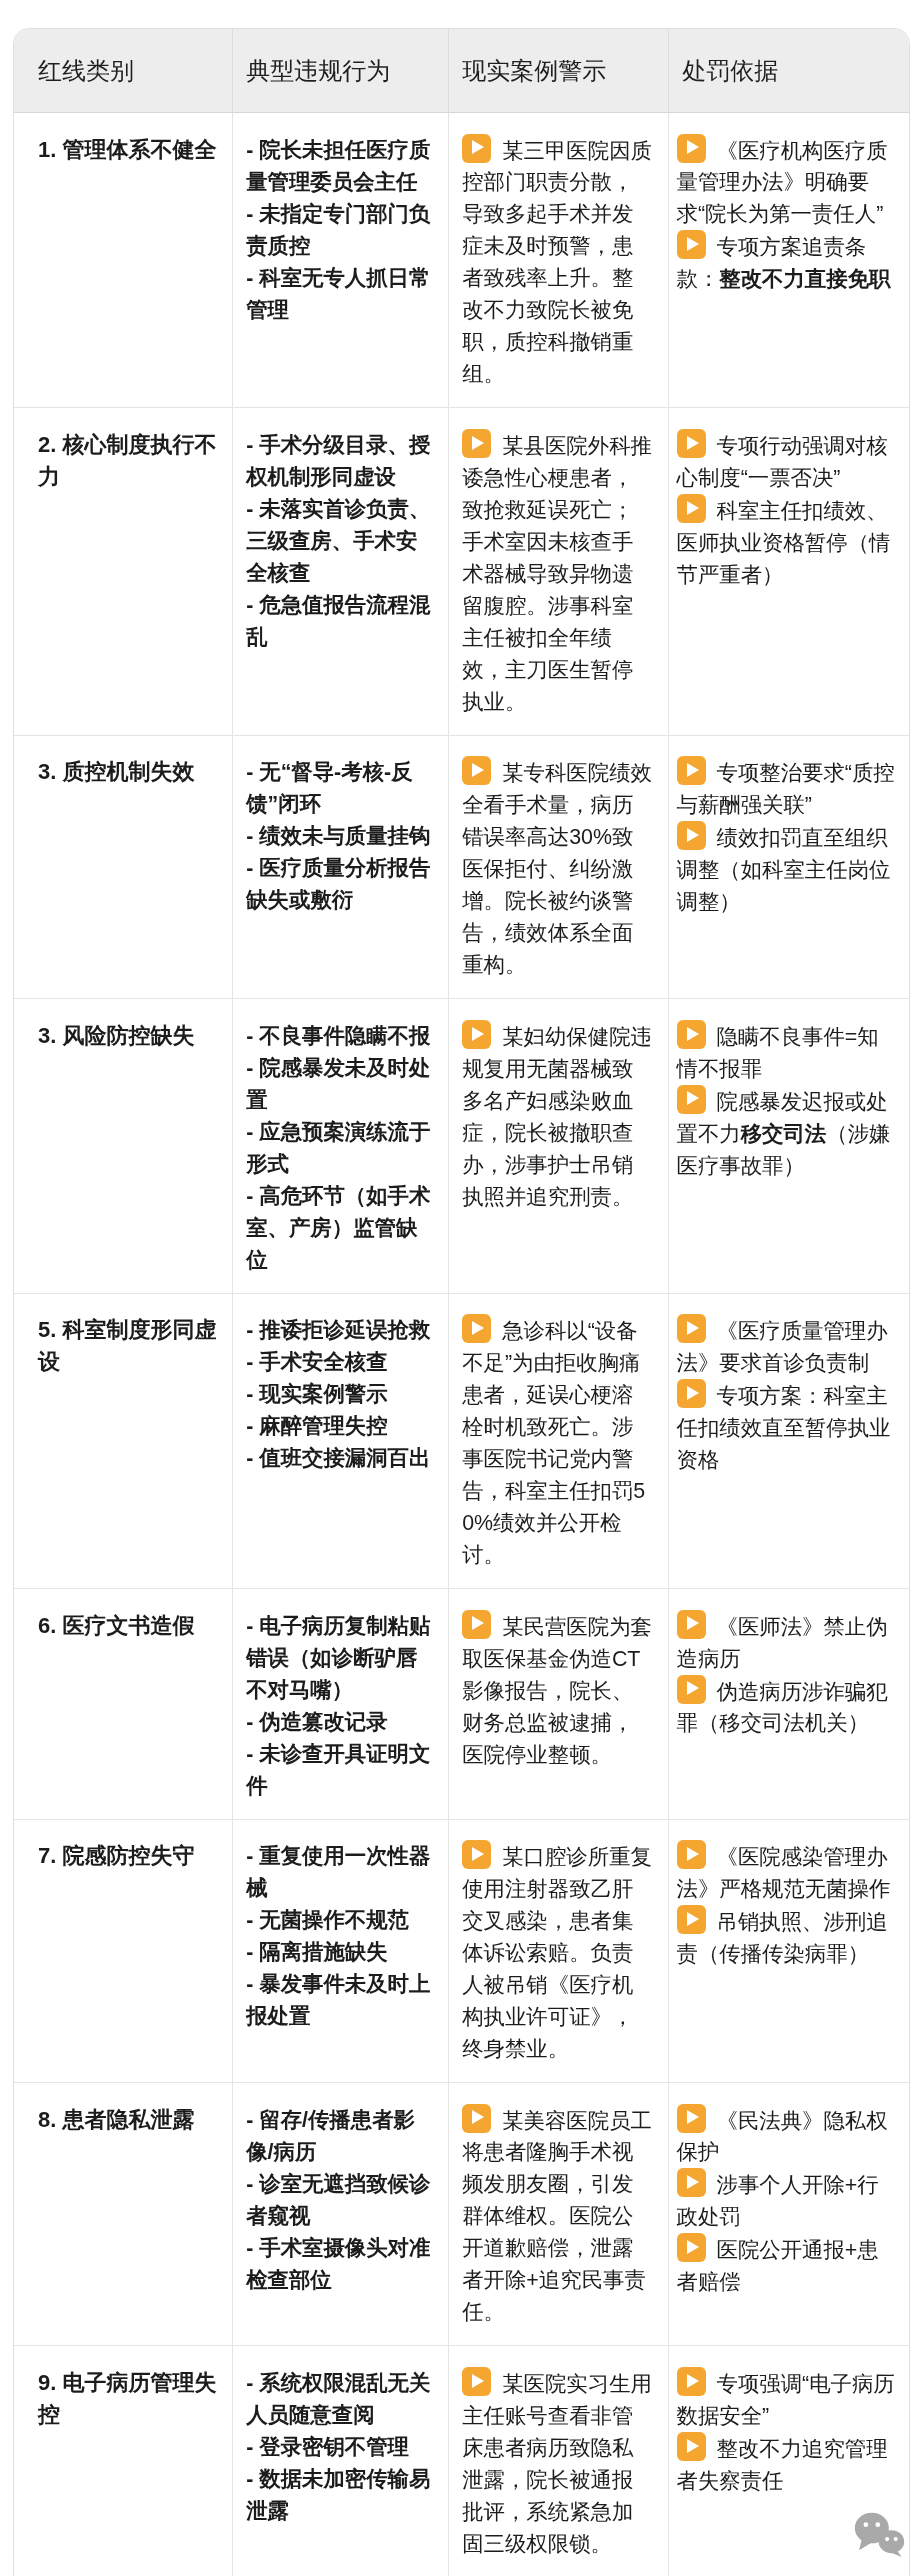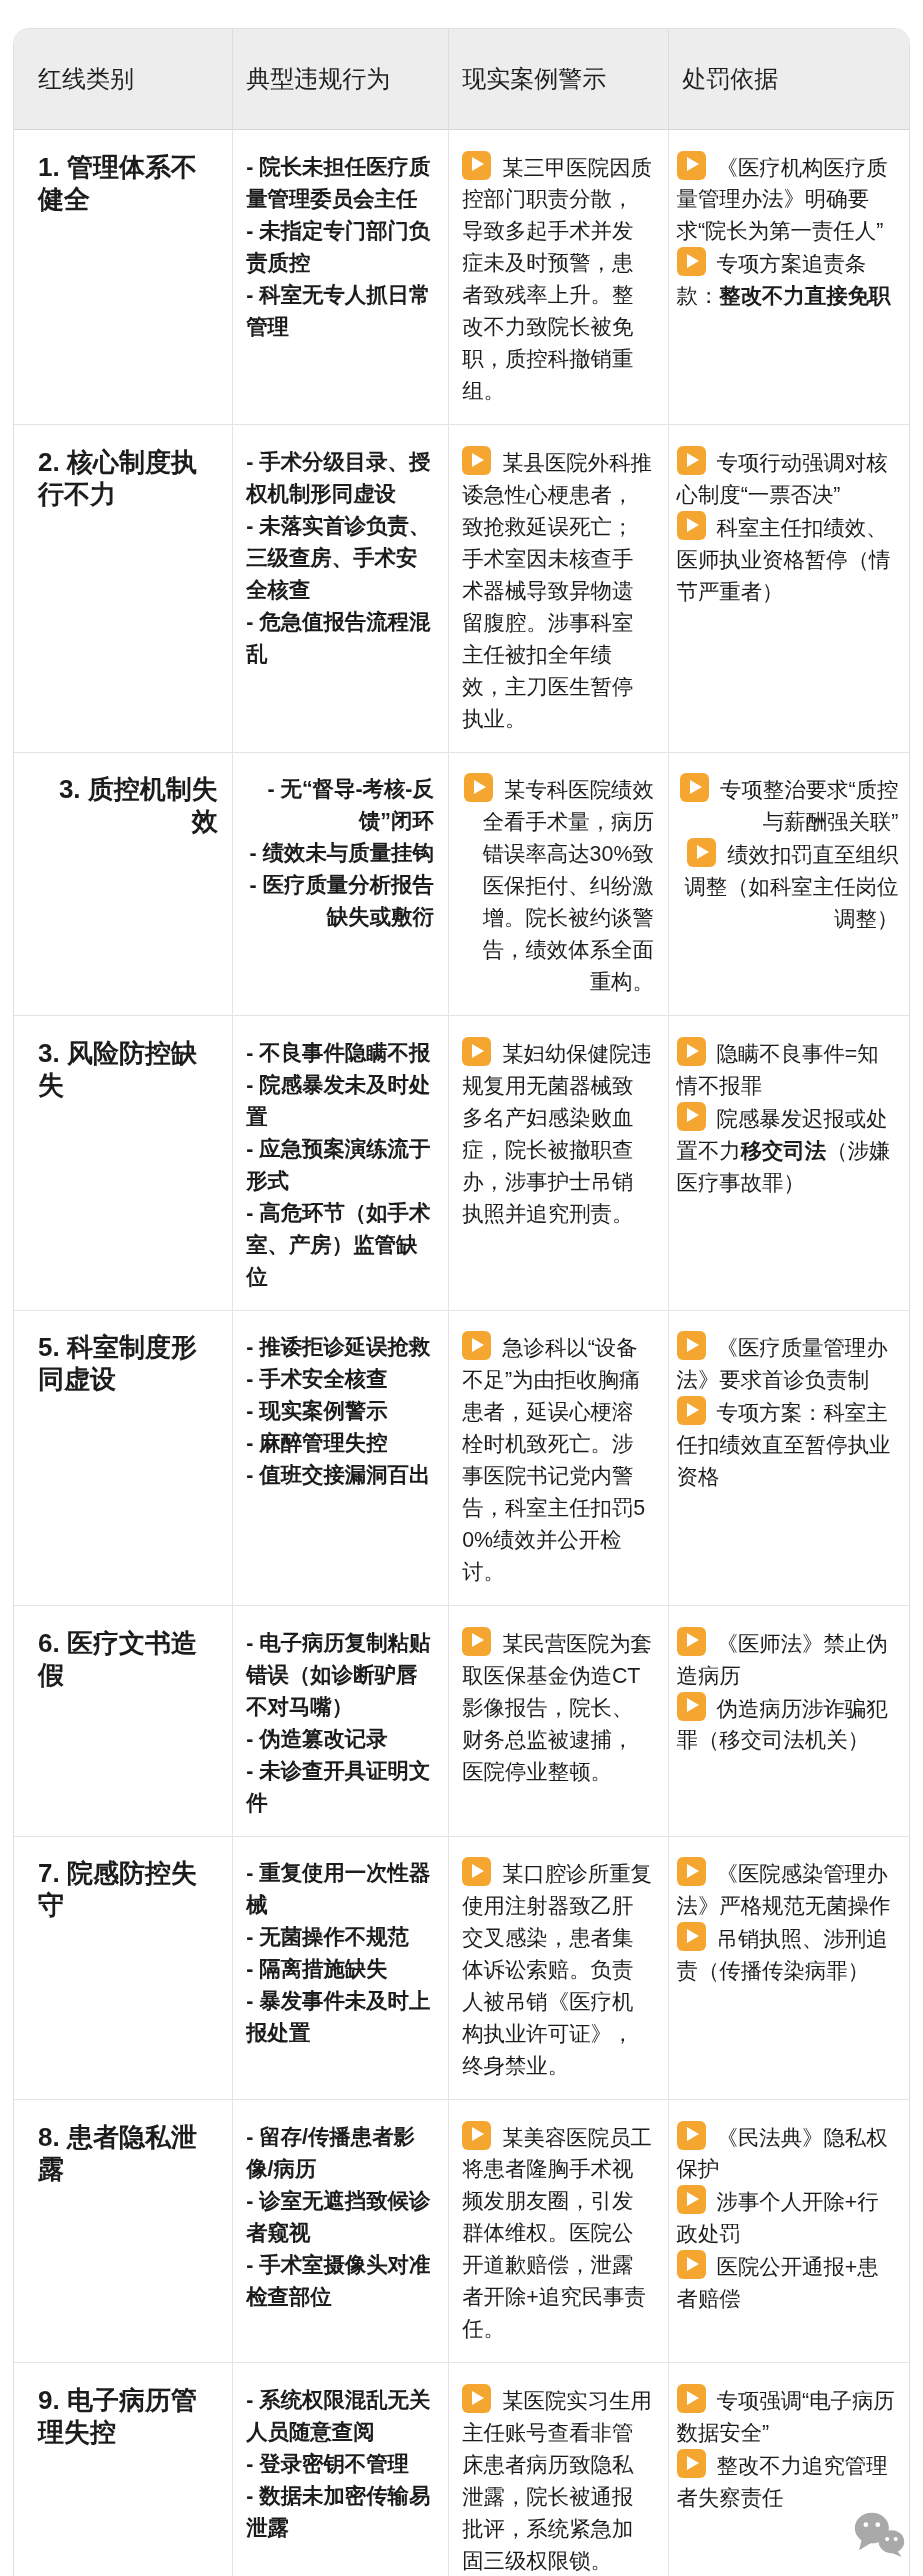--- a/index.html
+++ b/index.html
@@ -9,34 +9,34 @@
     color:#1c1c1c;
   }
   .card{
     position:absolute;left:13px;top:28px;width:897px;
     border:0.9px solid #e0e0e0;border-radius:15.4px;overflow:hidden;background:#fff;
     box-sizing:border-box;
   }
   table{width:100%;border-collapse:collapse;table-layout:fixed;}
   th{
     background:#ededed;font-weight:normal;font-size:24px;color:#1f1f1f;
-    text-align:left;height:100px;vertical-align:middle;padding:0 13.7px;
+    text-align:left;height:83px;vertical-align:middle;padding:0 13.7px;
     border-right:0.9px solid #dcdcdc;border-bottom:0.9px solid #d6d6d6;
   }
   th:first-child{padding-left:24px;}
   th:last-child{border-right:none;}
   td{
     vertical-align:top;padding:20.5px 13.7px 17px 13.7px;
     border-right:0.9px solid #e4e4e4;border-bottom:0.9px solid #e4e4e4;
     font-size:21.4px;line-height:32px;word-break:break-all;
   }
   td:first-child{padding-left:24px;}
   td:last-child{border-right:none;padding-left:8px;}
   tbody tr:last-child td{border-bottom:none;}
-  .category{font-weight:bold;font-size:26px;line-height:32px;}
+  .category{font-weight:bold;font-size:22px;line-height:32px;}
   .viol{margin:0;font-weight:bold;}
   .bullet{margin:0;}
   .play-icon{
     display:inline-block;width:29px;height:29px;border-radius:6px;
     position:relative;vertical-align:-5.1px;margin-right:11px;
   }
   .play-icon::after{
     content:"";position:absolute;left:10.3px;top:6.8px;width:0;height:0;
     border-left:12px solid #ffffff;border-top:7.7px solid transparent;border-bottom:7.7px solid transparent;
   }
@@ -94,21 +94,21 @@
             <div class="viol">- 危急值报告流程混乱</div>
           </td>
           <td>
             <div class="bullet"><span class="play-icon" style="background: rgb(245, 166, 49);"></span><span>某县医院外科推诿急性心梗患者，致抢救延误死亡；手术室因未核查手术器械导致异物遗留腹腔。涉事科室主任被扣全年绩效，主刀医生暂停执业。</span></div>
           </td>
           <td>
             <div class="bullet"><span class="play-icon" style="background: rgb(245, 166, 49);"></span><span>专项行动强调对核心制度“一票否决”</span></div>
             <div class="bullet"><span class="play-icon" style="background: rgb(245, 166, 49);"></span><span>科室主任扣绩效、医师执业资格暂停（情节严重者）</span></div>
           </td>
         </tr>
-        <tr style="height: 228px; text-align: right;">
+        <tr style="height: 228px;">
           <td>
             <div class="category">3. 质控机制失效</div>
           </td>
           <td>
             <div class="viol">- 无“督导-考核-反馈”闭环</div>
             <div class="viol">- 绩效未与质量挂钩</div>
             <div class="viol">- 医疗质量分析报告缺失或敷衍</div>
           </td>
           <td>
             <div class="bullet"><span class="play-icon" style="background: rgb(245, 166, 49);"></span><span>某专科医院绩效全看手术量，病历错误率高达30%致医保拒付、纠纷激增。院长被约谈警告，绩效体系全面重构。</span></div>

